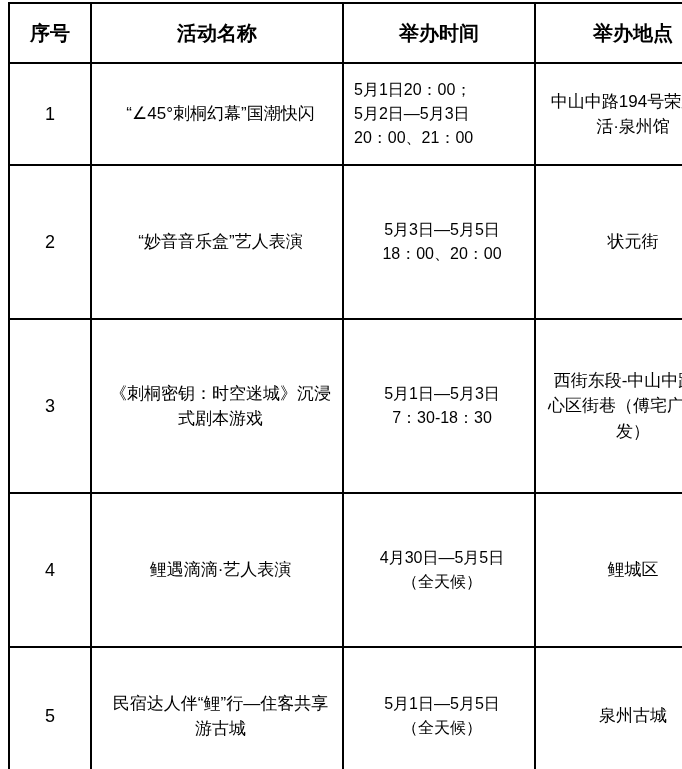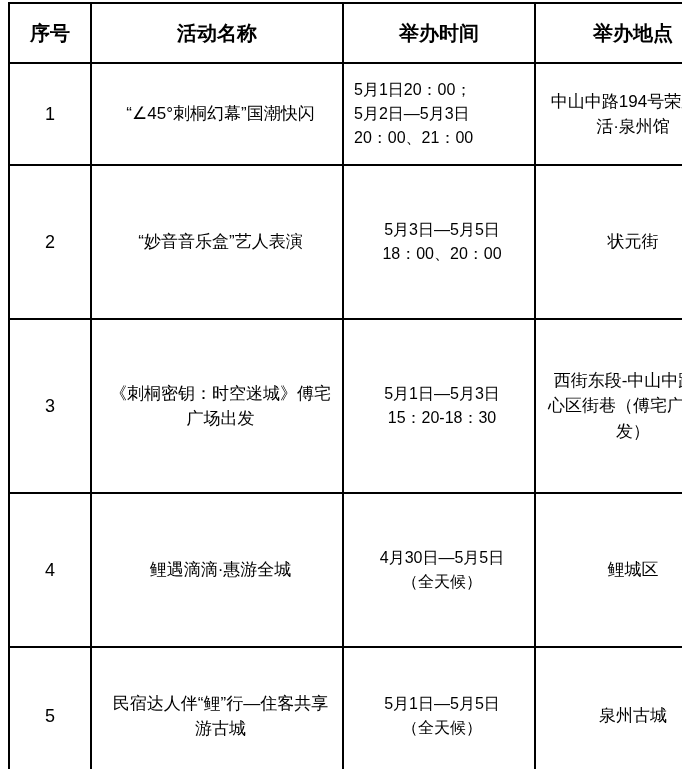--- a/index.html
+++ b/index.html
@@ -108,31 +108,31 @@
         <td class="cell-name">“妙音音乐盒”艺人表演</td>
         <td class="cell-time centered">
           <span class="line">5月3日—5月5日</span>
           <span class="line">18：00、20：00</span>
         </td>
         <td class="cell-place">状元街</td>
       </tr>
 
       <tr class="row-3">
         <td class="cell-no">3</td>
-        <td class="cell-name">《刺桐密钥：时空迷城》傅宅广场出发</td>
+        <td class="cell-name">《刺桐密钥：时空迷城》沉浸式剧本游戏</td>
         <td class="cell-time centered">
           <span class="line">5月1日—5月3日</span>
-          <span class="line">15：20-18：30</span>
+          <span class="line">7：30-18：30</span>
         </td>
         <td class="cell-place">西街东段-中山中路核心区街巷（傅宅广场出发）</td>
       </tr>
 
       <tr class="row-4">
         <td class="cell-no">4</td>
-        <td class="cell-name">鲤遇滴滴·惠游全城</td>
+        <td class="cell-name">鲤遇滴滴·艺人表演</td>
         <td class="cell-time centered">
           <span class="line">4月30日—5月5日</span>
           <span class="line">（全天候）</span>
         </td>
         <td class="cell-place">鲤城区</td>
       </tr>
 
       <tr class="row-5">
         <td class="cell-no">5</td>
         <td class="cell-name">民宿达人伴“鲤”行—住客共享游古城</td>

